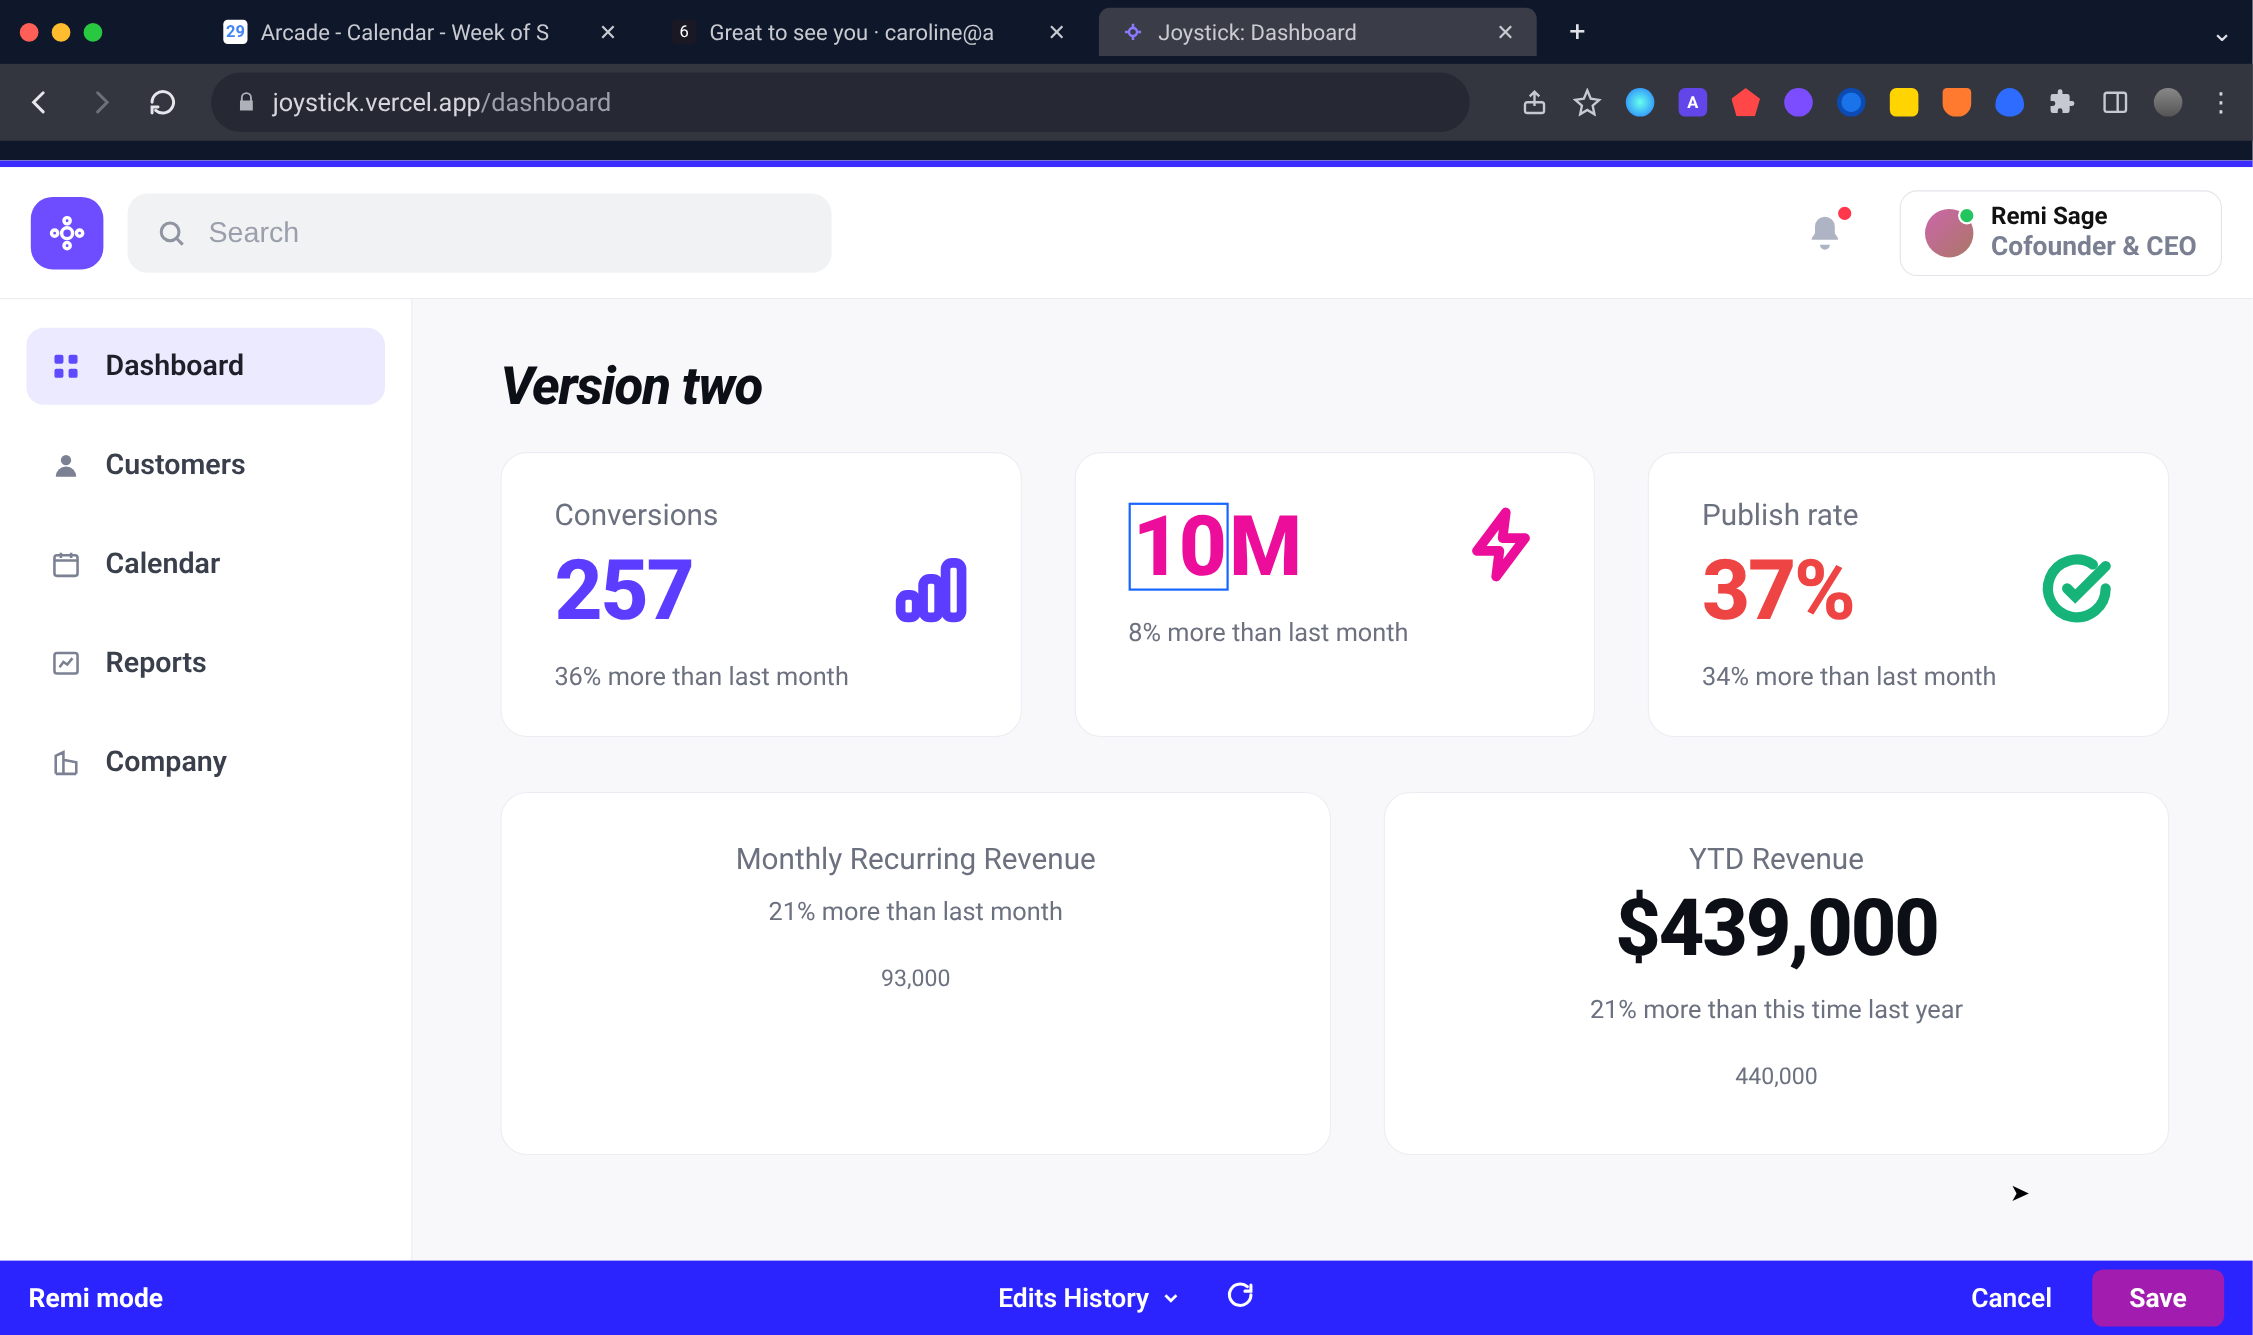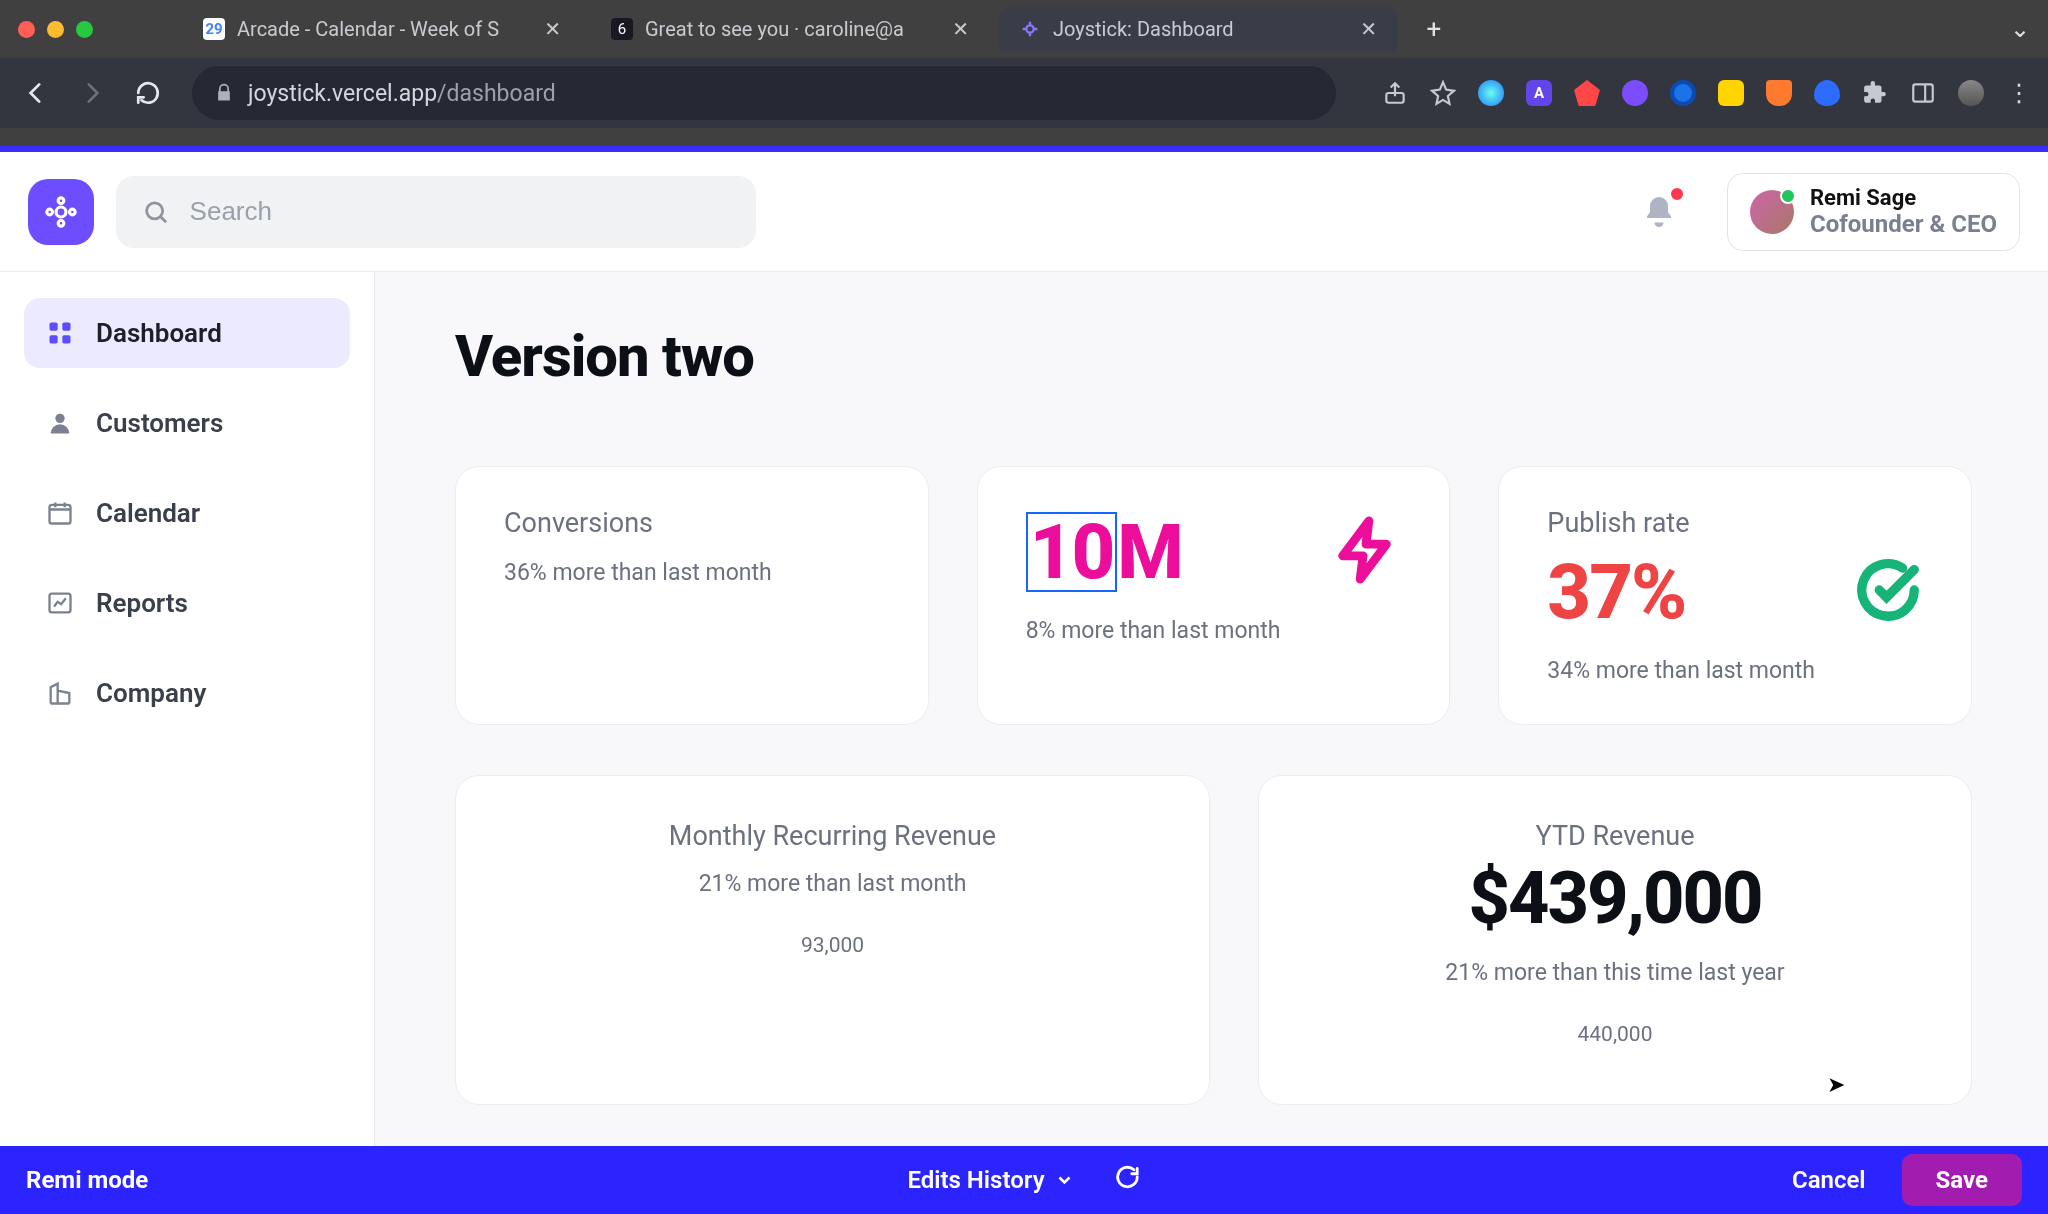--- a/index.html
+++ b/index.html
@@ -1,19 +1,19 @@
 <!DOCTYPE html>
 <html><head>
 <meta charset="utf-8">
 <style>
   * { box-sizing: border-box; margin: 0; padding: 0; }
   html, body { width: 2048px; height: 1214px; font-family: -apple-system, BlinkMacSystemFont, "Segoe UI", Roboto, Helvetica, Arial, sans-serif; overflow: hidden; }
 
   
-  .browser-chrome { background:#404040; height:146px; display:flex; flex-direction:column; }
+  .browser-chrome { background:#0f172a; height:146px; display:flex; flex-direction:column; }
   .tabbar { height:58px; display:flex; align-items:center; padding:0 18px; gap:10px; }
   .traffic { display:flex; gap:12px; margin-right:80px; }
   .dot { width:17px; height:17px; border-radius:50%; }
   .dot.red{background:#ff5f57;} .dot.yellow{background:#febc2e;} .dot.green{background:#28c840;}
   .tab { height:44px; display:flex; align-items:center; gap:12px; padding:0 20px; color:#c9cbd1; font-size:20px; border-radius:10px 10px 0 0; position:relative; width:398px; }
   .tab.active { background:#3a3d47; }
   .tab .favicon { width:22px; height:22px; display:flex; align-items:center; justify-content:center; font-size:15px; border-radius:4px; }
   .tab .close { margin-left:auto; color:#c9cbd1; font-size:20px; }
   .newtab { width:34px; height:34px; display:flex; align-items:center; justify-content:center; color:#e1e2e6; font-size:26px; margin-left:10px; }
   .chrome-menu { margin-left:auto; color:#dfe1e6; font-size:24px; }
@@ -51,21 +51,21 @@
 
   
   .app-main { flex:1; display:flex; overflow:hidden; }
   .sidebar { width:375px; border-right:1px solid #e6e6ec; padding:26px 24px; background:#fff; }
   .side-item { display:flex; align-items:center; gap:22px; padding:20px 22px; border-radius:16px; font-size:26px; color:#3a3f4c; font-weight:600; margin-bottom:20px; }
   .side-item.active { background:#eceafe; color:#1f1f2a; }
   .side-item svg{width:28px;height:28px;color:#7b8192;}
   .side-item.active svg{color:#5e4bff;}
 
   .content { flex:1; background:#f8f8fb; padding:50px 76px 0 80px; overflow:hidden; }
-  .page-title { font-size:58px; font-weight:800; color:#0d0f17; letter-spacing:-1px; margin-bottom:76px; }
+  .page-title { font-size:48px; font-weight:800; color:#0d0f17; letter-spacing:-1px; margin-bottom:32px;font-style:italic; }
 
   .stat-row { display:flex; gap:48px; margin-bottom:50px; }
   .card { background:#fff; border:1px solid #ececf2; border-radius:24px; padding:40px 48px; }
   .stat-card { flex:1; }
   .stat-label { font-size:27px; color:#6c7180; margin-bottom:8px; }
   .stat-body { display:flex; align-items:center; justify-content:space-between; }
   .stat-value { font-size:76px; font-weight:800; letter-spacing:-2px; }
   .stat-value.purple{color:#5c3cff;}
   .stat-value.pink{color:#ec0e9b;}
   .stat-value.green{color:#ef4444;}
@@ -260,20 +260,30 @@
         <span>Company</span>
       </div>
     </div>
 
     <div class="content">
       <h1 class="page-title">Version two</h1>
 
       <div class="stat-row">
         <div class="card stat-card">
           <div class="stat-label">Conversions</div>
+          <div class="stat-body">
+            <div class="stat-value purple">257</div>
+            <div class="stat-icon">
+              <svg viewBox="0 0 24 24" fill="none" stroke="#5c3cff" stroke-width="3" stroke-linecap="round">
+                  <rect x="3" y="14" width="5" height="7" rx="2"></rect>
+                  <rect x="10" y="9" width="5" height="12" rx="2"></rect>
+                  <rect x="17" y="4" width="5" height="17" rx="2"></rect>
+                </svg>
+            </div>
+          </div>
           <div class="stat-sub">36% more than last month</div>
         </div>
 
         <div class="card stat-card">
           <div class="stat-body">
             <div class="stat-value pink"><span class="boxed">10</span><span>M</span></div>
             <div class="stat-icon">
               <svg viewBox="0 0 24 24" fill="none" stroke="#ec0e9b" stroke-width="3" stroke-linejoin="round" stroke-linecap="round">
                   <path d="M13 2L4 14h7l-1 8 9-12h-7l1-8z"></path>
                 </svg>

